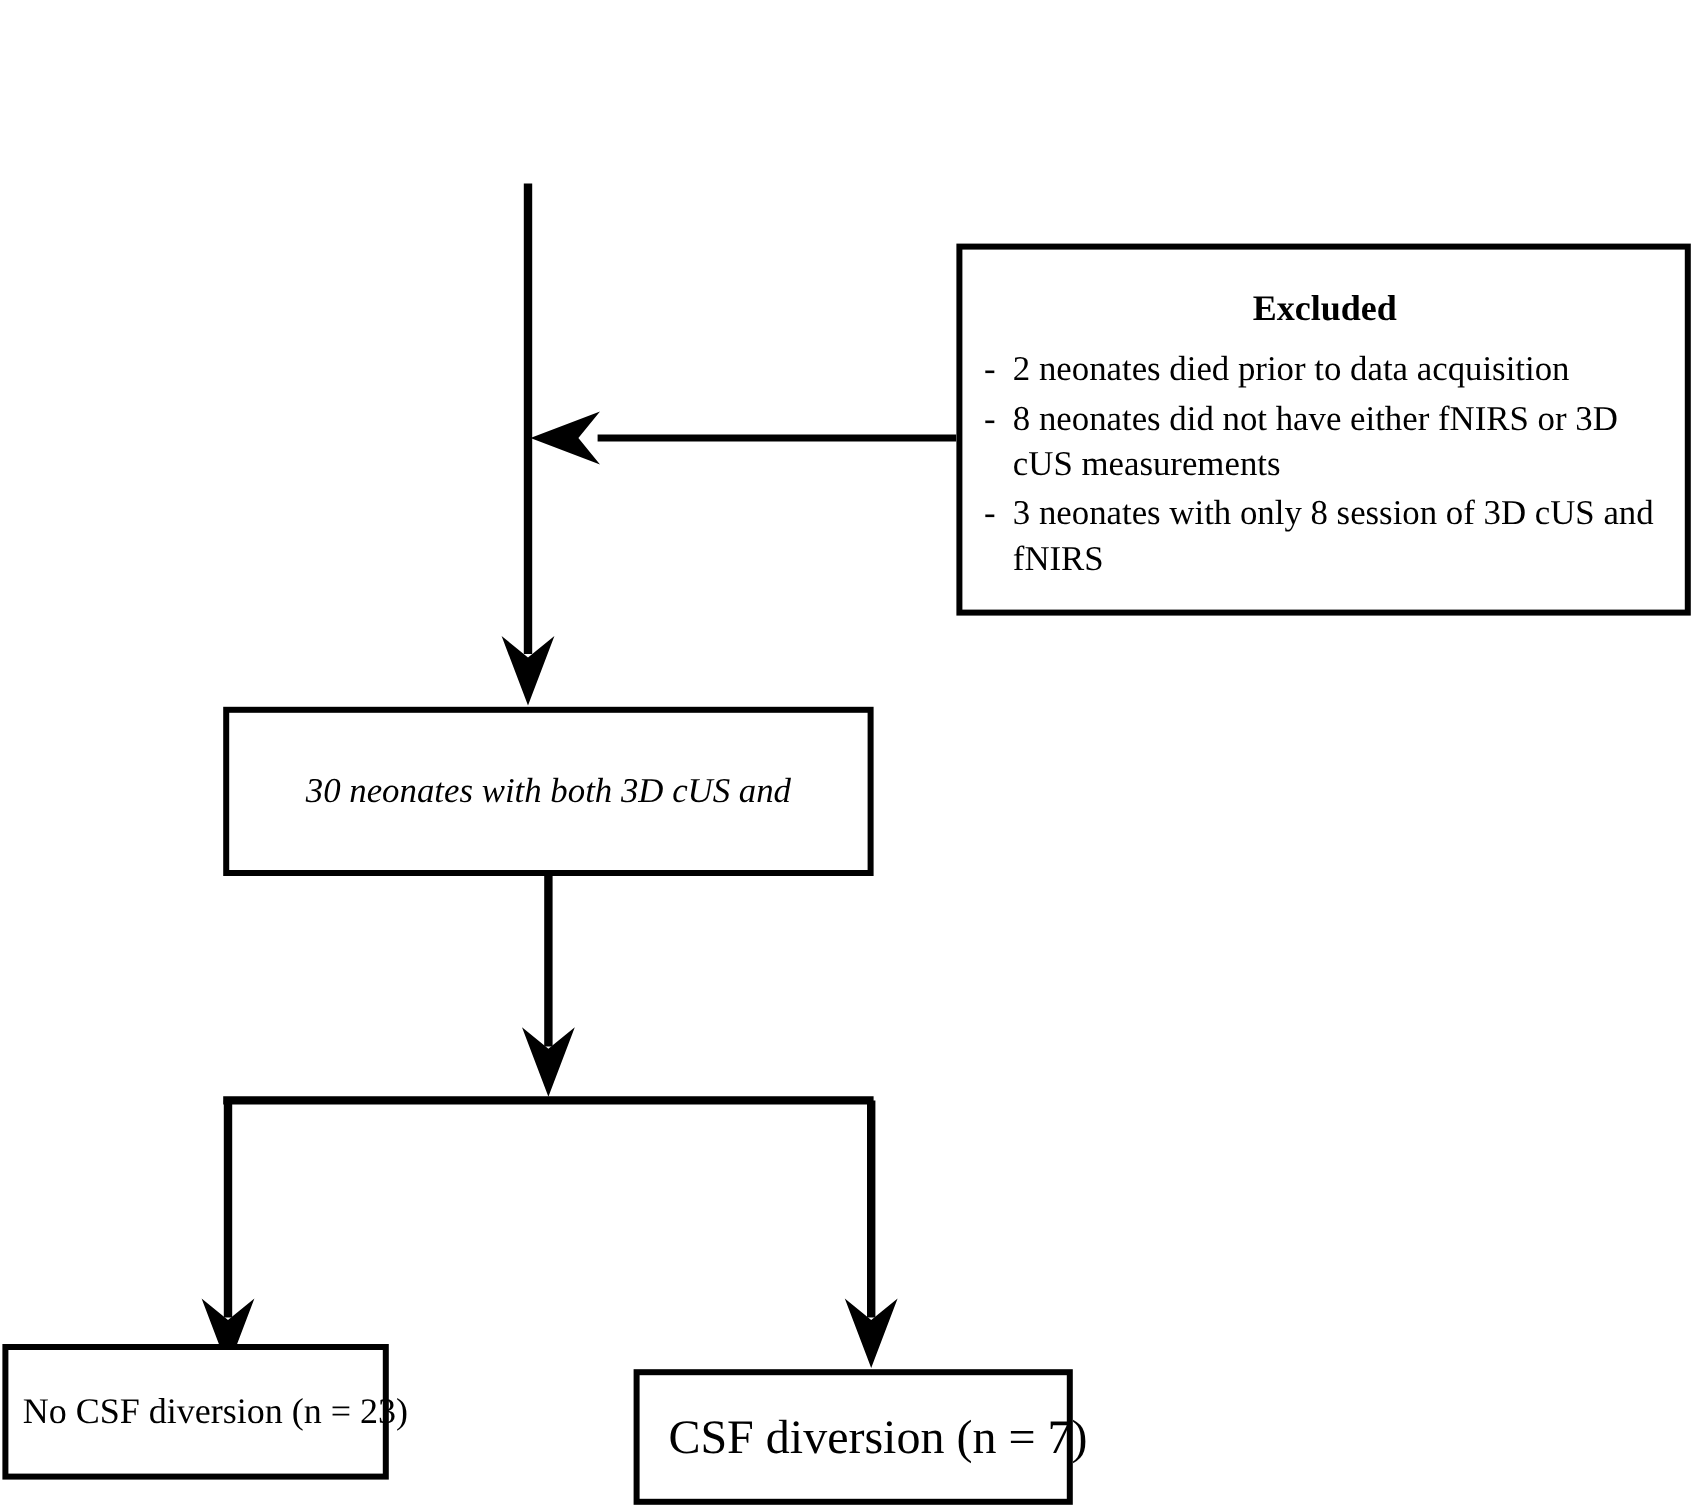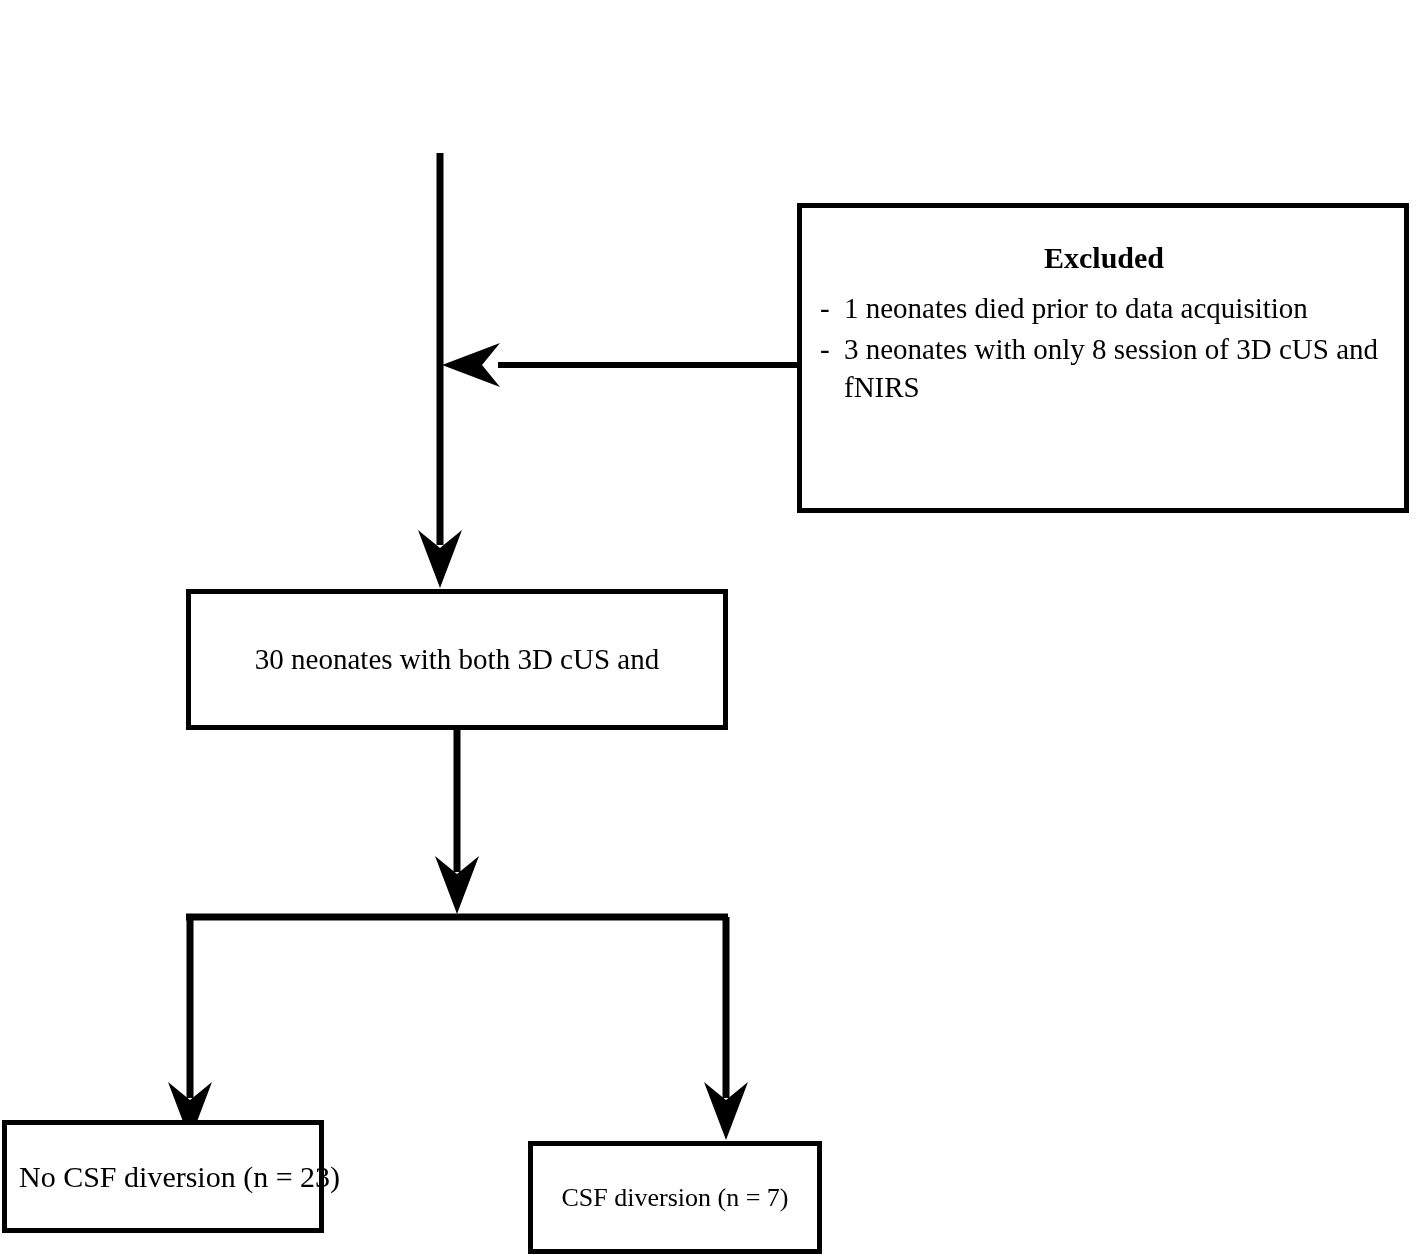--- a/index.html
+++ b/index.html
@@ -72,34 +72,35 @@
     position: absolute;
     left: 2px;
     top: 0;
   }
 
   #node-final {
     left: 186px; top: 589px;
     width: 542px; height: 141px;
     font-size: 29px;
     padding: 0 8px;
+    font-style: italic;
   }
 
   #node-nocsf {
     left: 2px; top: 1120px;
     width: 322px; height: 113px;
     font-size: 30px;
     padding: 0 12px;
   }
 
   #node-csf {
     left: 528px; top: 1141px;
-    width: 294px; height: 113px;
-    font-size: 26px;
-    padding: 0 12px;
+    width: 366px; height: 113px;
+    font-size: 40px;
+    padding: 0 24px;
   }
 
   
   #wires {
     position: absolute;
     left: 0; top: 0;
     width: 1416px; height: 1259px;
     pointer-events: none;
   }
 </style>
@@ -146,21 +147,22 @@
     <g>
       <line x1="726" y1="917" x2="726" y2="1098" stroke="#000000" stroke-width="7"></line>
       <use href="#head-down" x="726" y="1140"></use>
     </g>
   </svg>
 
 
   <div class="node" id="node-excluded">
     <span class="excl-title">Excluded</span>
     <ul class="excl-list">
-      <li>1 neonates died prior to data acquisition</li>
+      <li>2 neonates died prior to data acquisition</li>
+      <li>8 neonates did not have either fNIRS or 3D cUS measurements</li>
       <li>3 neonates with only 8 session of 3D cUS and fNIRS</li>
     </ul>
   </div>
 
   <div class="node" id="node-final">
     <span class="line">30 neonates with both 3D cUS and</span>
   </div>
 
   <div class="node" id="node-nocsf">
     <span class="line">No CSF diversion (n = 23)</span>

